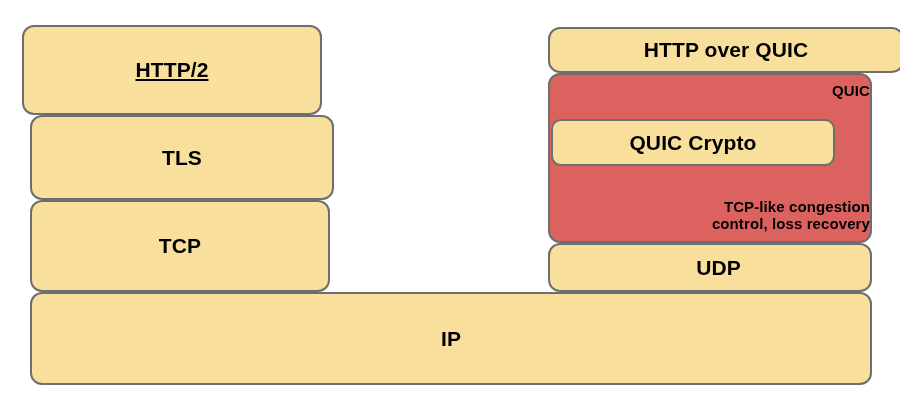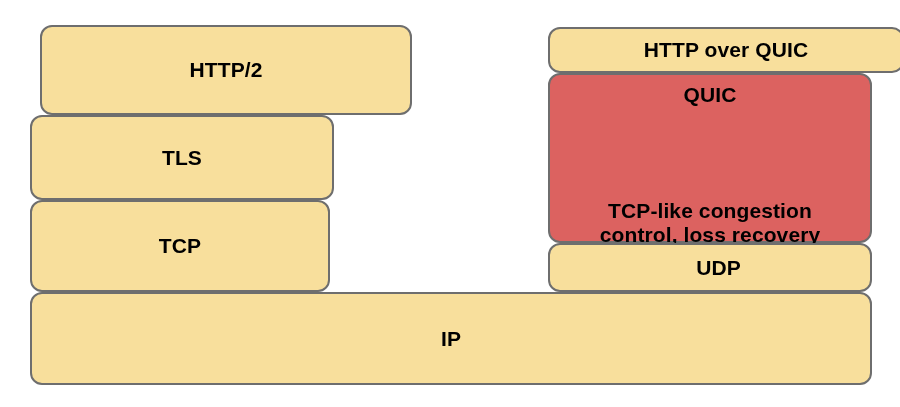--- a/index.html
+++ b/index.html
@@ -39,24 +39,24 @@
 
   
   .container-block {
     display: block;
     padding: 0;
   }
   .container-label {
     position: absolute;
     left: 0;
     right: 0;
-    text-align: center;
+    text-align: right;
     color: #000000;
     font-weight: bold;
-    font-size: 21px;
+    font-size: 15px;
     line-height: 1.12;
   }
   .inner-block {
     position: absolute;
     box-sizing: border-box;
     border: 2px solid #6e6e6e;
     border-radius: 10px;
     background: #f8df9c;
     display: flex;
     align-items: center;
@@ -69,40 +69,43 @@
   .multiline {
     white-space: pre-line;
     margin-top: 28px;
   }
 </style>
 </head>
 <body>
 
 <div id="canvas">
 
-  <div class="block fill-yellow" style="left:40px; top:25px; width:372px; height:90px;">
+  <div class="block fill-yellow" style="left:22px; top:25px; width:300px; height:90px;text-decoration:underline;">
     <span>HTTP/2</span>
   </div>
 
   <div class="block fill-yellow" style="left:30px; top:115px; width:304px; height:85px;">
     <span>TLS</span>
   </div>
 
   <div class="block fill-yellow" style="left:30px; top:200px; width:300px; height:92px;">
     <span>TCP</span>
   </div>
 
   <div class="block fill-yellow" style="left:548px; top:27px; width:356px; height:46px;">
     <span>HTTP over QUIC</span>
   </div>
 
   <div class="block fill-red container-block" style="left:548px; top:73px; width:324px; height:170px;">
 
     <div class="container-label" style="top:8px;">QUIC</div>
 
+    <div class="inner-block" style="left:1px; top:44px; width:284px; height:47px;">
+      <span>QUIC Crypto</span>
+    </div>
 
     <div class="container-label multiline" style="top:96px;">TCP-like congestion
 control, loss recovery</div>
   </div>
 
   <div class="block fill-yellow" style="left:548px; top:243px; width:324px; height:49px;padding-left:17px;">
     <span>UDP</span>
   </div>
 
   <div class="block fill-yellow" style="left:30px; top:292px; width:842px; height:93px;">

